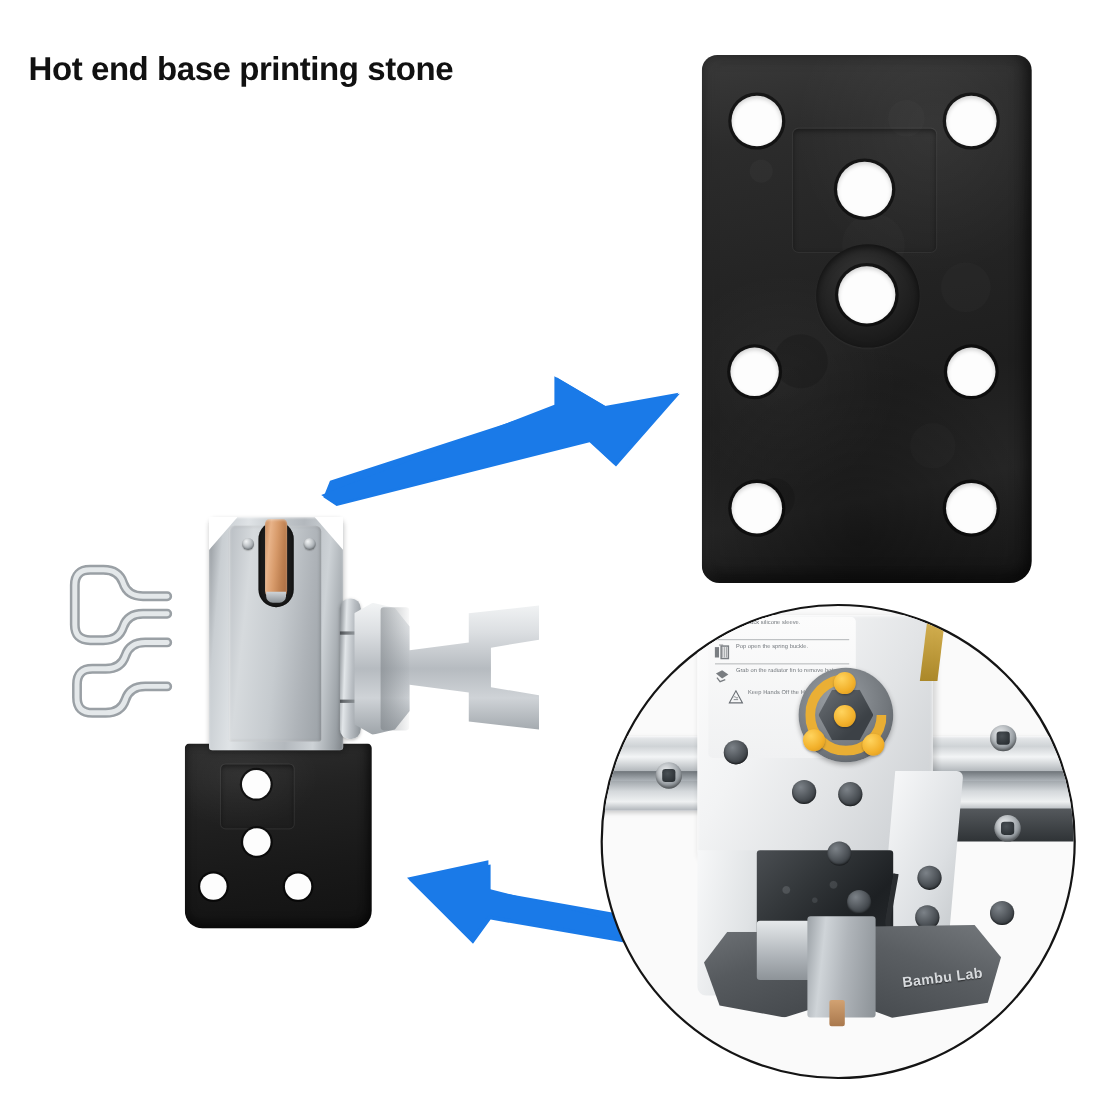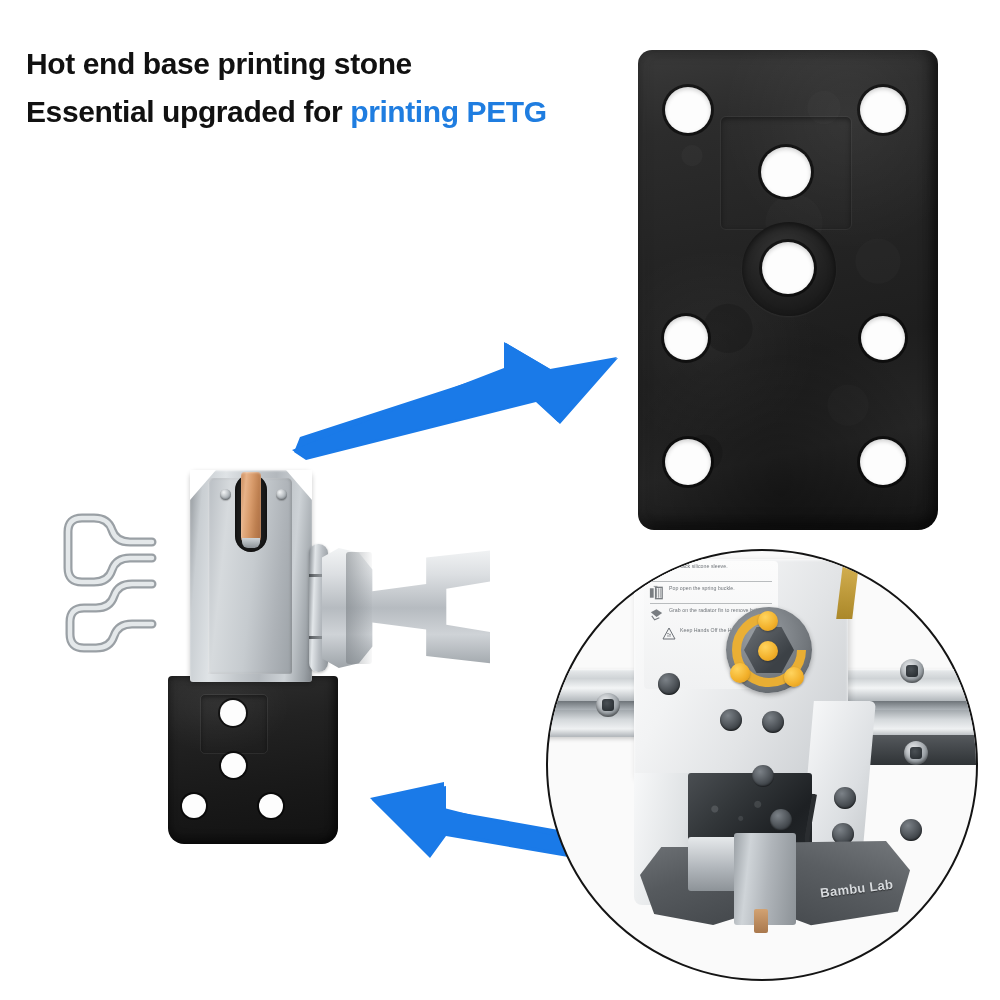--- a/index.html
+++ b/index.html
@@ -481,21 +481,20 @@
     opacity: 0.95;
   }
 </style>
 </head>
 <body>
 
 <div id="page">
 
   <div class="headline">
     <div class="hl-line hl-line-1">Hot end base printing stone</div>
-    <div class="hl-line hl-line-2"><span>Essential upgraded for </span><span class="hl-accent">printing PETG</span></div>
   </div>
 
   <div class="plate-wrap">
     <div class="plate-body"></div>
     <div class="plate-tex"></div>
 
     <div class="plate-emboss" style="left:82px;top:66px;width:130px;height:112px;border-radius:6px;border-color:rgba(255,255,255,0.05);"></div>
     <div class="hole-ring" style="left:104px;top:172px;width:94px;height:94px;"></div>
 
     <div class="hole" style="left:27px;top:37px;width:46px;height:46px;"></div>

